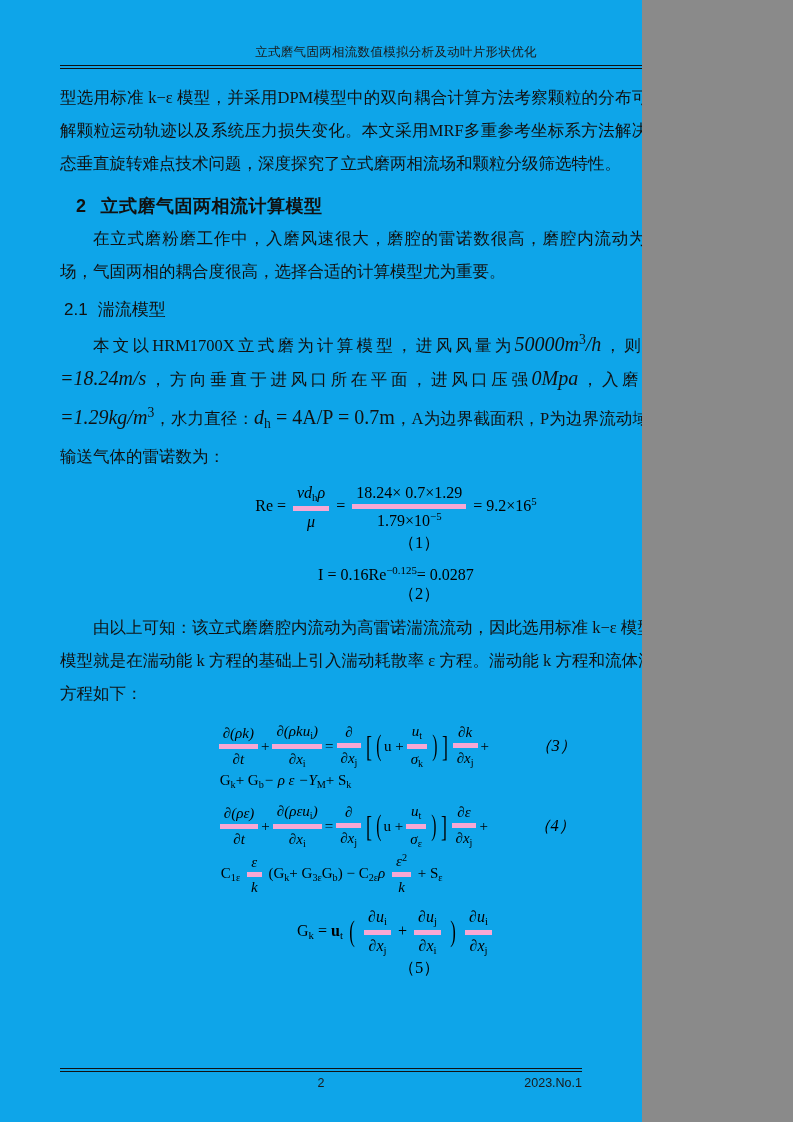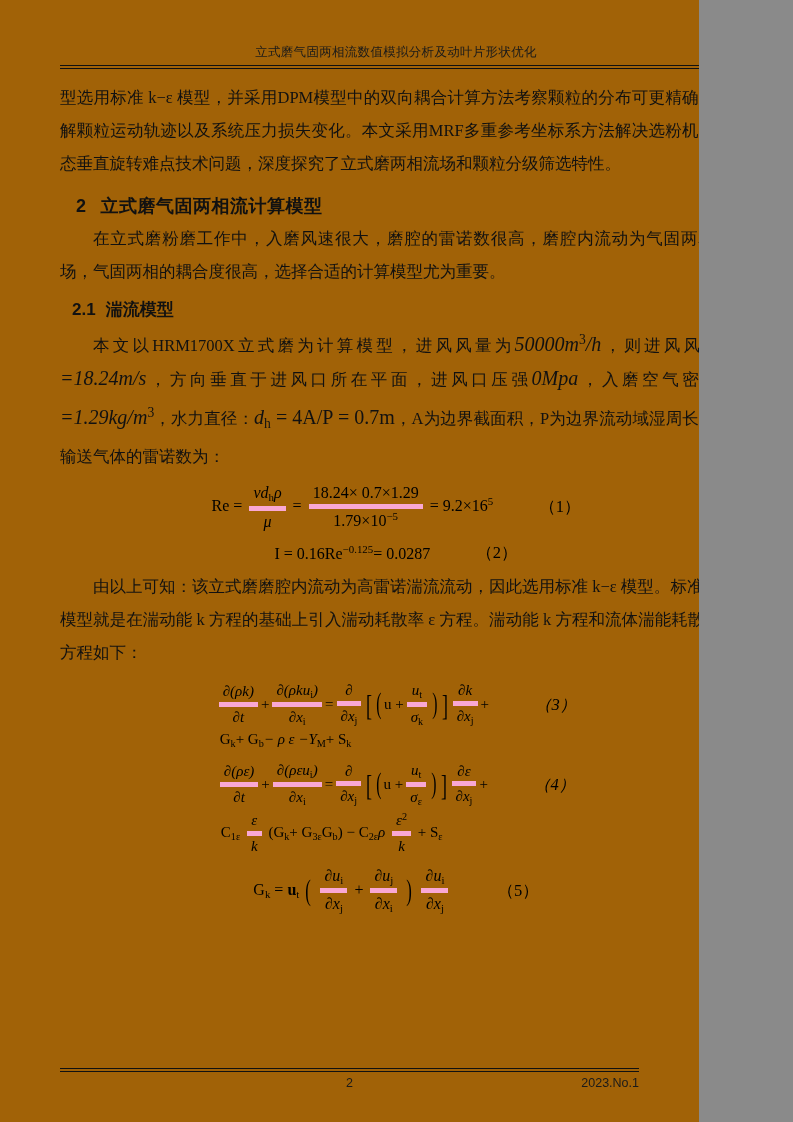--- a/index.html
+++ b/index.html
@@ -5,23 +5,23 @@
   html, body {
     margin: 0;
     padding: 0;
     background: #8a8a8a;
   }
   body {
     font-family: "Liberation Serif", serif;
   }
   .page {
     position: relative;
-    width: 699px;
+    width: 642px;
     height: 1122px;
-    background: #a16207;
+    background: #0ea5e9;
     box-sizing: border-box;
     overflow: hidden;
   }
   .sheet {
     position: absolute;
     left: 60px;
     top: 44px;
     width: 672px;
     height: 1030px;
   }
@@ -66,22 +66,22 @@
     margin: 14px 0 4px 16px;
     color: #111;
     font-family: "Liberation Sans", sans-serif;
     letter-spacing: 0.5px;
   }
   .h2 .num {
     margin-right: 14px;
   }
   .h3 {
     font-size: 17px;
-    font-weight: bold;
-    margin: 10px 0 2px 12px;
+    font-weight: normal;
+    margin: 10px 0 2px 4px;
     color: #111;
     font-family: "Liberation Sans", sans-serif;
   }
   .h3 .num {
     margin-right: 10px;
   }
   .math {
     font-family: "Liberation Serif", serif;
     font-style: italic;
   }
@@ -95,23 +95,24 @@
     font-size: 0.68em;
     vertical-align: 0.52em;
     font-style: normal;
   }
   .small-math {
     font-size: 20px;
   }
   .eqline {
     display: flex;
     align-items: center;
-    justify-content: center;
+    justify-content: flex-end;
     margin: 10px 0 6px 0;
     font-size: 16px;
+    flex-direction: column;
   }
   .eq-body {
     display: inline-block;
   }
   .eq-num {
     display: inline-block;
     margin-left: 46px;
     font-size: 16.5px;
     font-family: "Liberation Serif", serif;
   }

